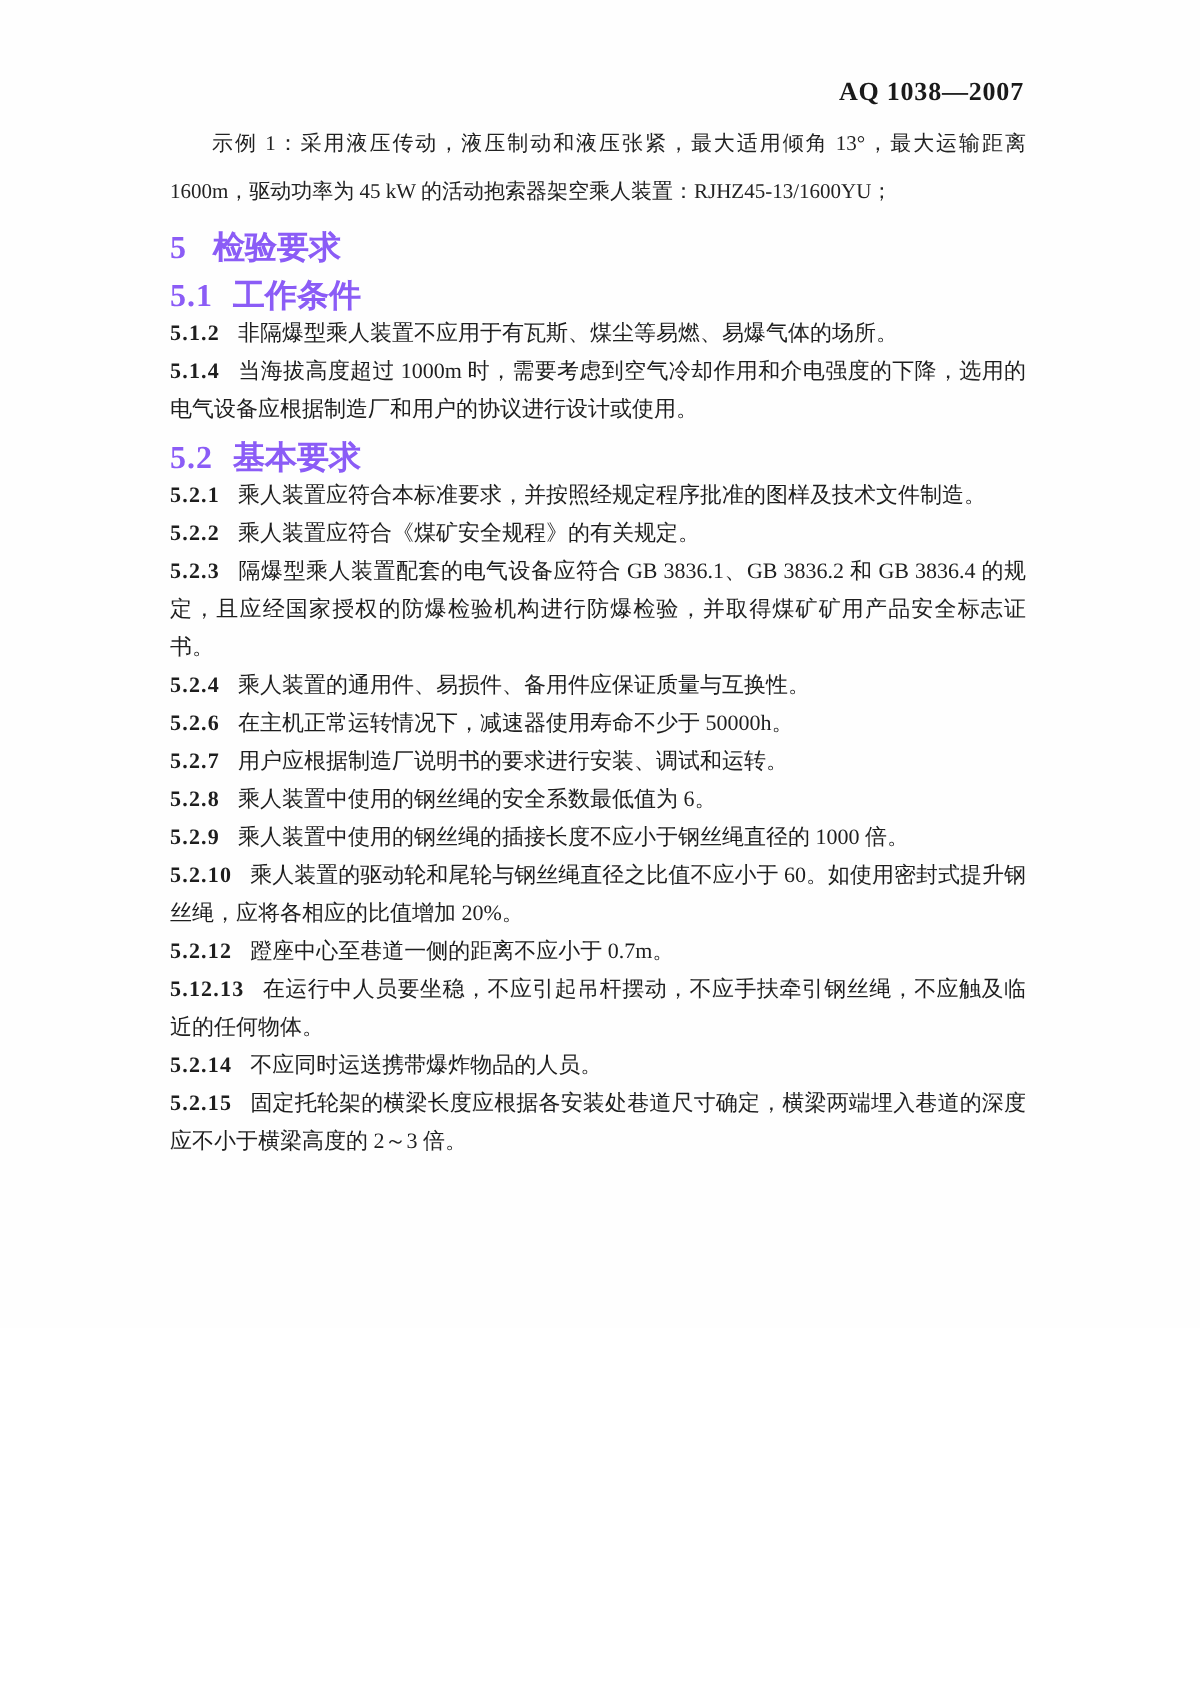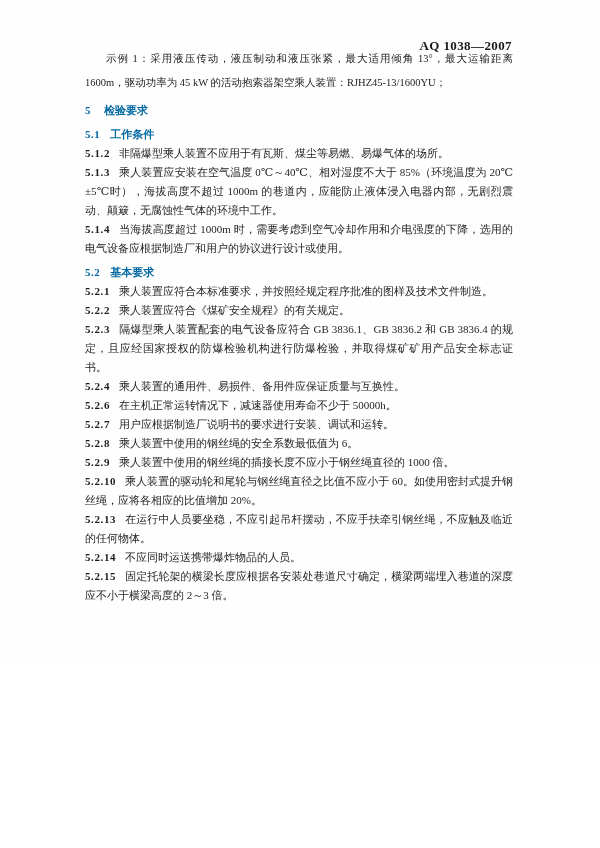--- a/index.html
+++ b/index.html
@@ -22,37 +22,37 @@
     top: 38px;
     right: 88px;
     font-size: 13px;
     font-weight: bold;
     letter-spacing: 0.4px;
     color: #1a1a1a;
   }
   .content {
     position: absolute;
     left: 85px;
-    top: 47px;
+    top: 61px;
     width: 428px;
   }
   p.example {
     margin: 0;
     font-size: 10.5px;
     line-height: 23.5px;
     text-align: justify;
     text-indent: 21px;
     color: #222222;
   }
   h2.chapter, h3.section {
     margin: 0;
-    font-size: 11px;
+    font-size: 16px;
     font-weight: bold;
     line-height: 19px;
-    color: #0369a1;
+    color: #8b5cf6;
   }
   h2.chapter { margin-top: 7px; }
   h3.section { margin-top: 5px; font-family: Liberation Serif, serif; }
   h2.chapter .hnum { margin-right: 13px; letter-spacing: 0.5px; }
   h3.section .hnum { margin-right: 10px; letter-spacing: 0.5px; }
   p.clause {
     margin: 0;
     font-size: 11px;
     line-height: 19px;
     text-align: justify;
@@ -87,37 +87,37 @@
 
     <h2 class="chapter">
       <span class="hnum">5</span><span>检验要求</span>
     </h2>
 
     <h3 class="section">
       <span class="hnum">5.1</span><span>工作条件</span>
     </h3>
 
     <p class="clause"><span class="cnum">5.1.2</span><span class="ctext">非隔爆型乘人装置不应用于有瓦斯、煤尘等易燃、易爆气体的场所。</span></p>
-    <p class="clause"><span class="cnum">5.1.3</span><span class="ctext">乘人装置应安装在空气温度 0℃～40℃、相对湿度不大于 85%（环境温度为 20℃±5℃时），海拔高度不超过 1000m 的巷道内，应能防止液体浸入电器内部，无剧烈震动、颠簸，无腐蚀性气体的环境中工作。</span></p>
     <p class="clause"><span class="cnum">5.1.4</span><span class="ctext">当海拔高度超过 1000m 时，需要考虑到空气冷却作用和介电强度的下降，选用的电气设备应根据制造厂和用户的协议进行设计或使用。</span></p>
 
     <h3 class="section">
       <span class="hnum">5.2</span><span>基本要求</span>
     </h3>
 
     <p class="clause"><span class="cnum">5.2.1</span><span class="ctext">乘人装置应符合本标准要求，并按照经规定程序批准的图样及技术文件制造。</span></p>
     <p class="clause"><span class="cnum">5.2.2</span><span class="ctext">乘人装置应符合《煤矿安全规程》的有关规定。</span></p>
     <p class="clause"><span class="cnum">5.2.3</span><span class="ctext">隔爆型乘人装置配套的电气设备应符合 GB 3836.1、GB 3836.2 和 GB 3836.4 的规定，且应经国家授权的防爆检验机构进行防爆检验，并取得煤矿矿用产品安全标志证书。</span></p>
     <p class="clause"><span class="cnum">5.2.4</span><span class="ctext">乘人装置的通用件、易损件、备用件应保证质量与互换性。</span></p>
     <p class="clause"><span class="cnum">5.2.6</span><span class="ctext">在主机正常运转情况下，减速器使用寿命不少于 50000h。</span></p>
     <p class="clause"><span class="cnum">5.2.7</span><span class="ctext">用户应根据制造厂说明书的要求进行安装、调试和运转。</span></p>
     <p class="clause"><span class="cnum">5.2.8</span><span class="ctext">乘人装置中使用的钢丝绳的安全系数最低值为 6。</span></p>
     <p class="clause"><span class="cnum">5.2.9</span><span class="ctext">乘人装置中使用的钢丝绳的插接长度不应小于钢丝绳直径的 1000 倍。</span></p>
     <p class="clause"><span class="cnum">5.2.10</span><span class="ctext">乘人装置的驱动轮和尾轮与钢丝绳直径之比值不应小于 60。如使用密封式提升钢丝绳，应将各相应的比值增加 20%。</span></p>
-    <p class="clause"><span class="cnum">5.2.13</span><span class="ctext">在运行中人员要坐稳，不应引起吊杆摆动，不应手扶牵引钢丝绳，不应触及临近的任何物体。</span></p>
+    <p class="clause"><span class="cnum">5.2.12</span><span class="ctext">蹬座中心至巷道一侧的距离不应小于 0.7m。</span></p>
+    <p class="clause"><span class="cnum">5.12.13</span><span class="ctext">在运行中人员要坐稳，不应引起吊杆摆动，不应手扶牵引钢丝绳，不应触及临近的任何物体。</span></p>
     <p class="clause"><span class="cnum">5.2.14</span><span class="ctext">不应同时运送携带爆炸物品的人员。</span></p>
     <p class="clause"><span class="cnum">5.2.15</span><span class="ctext">固定托轮架的横梁长度应根据各安装处巷道尺寸确定，横梁两端埋入巷道的深度应不小于横梁高度的 2～3 倍。</span></p>
 
   </div>
 
   <div class="page-number">4</div>
 
 </div>
 
 </body></html>

